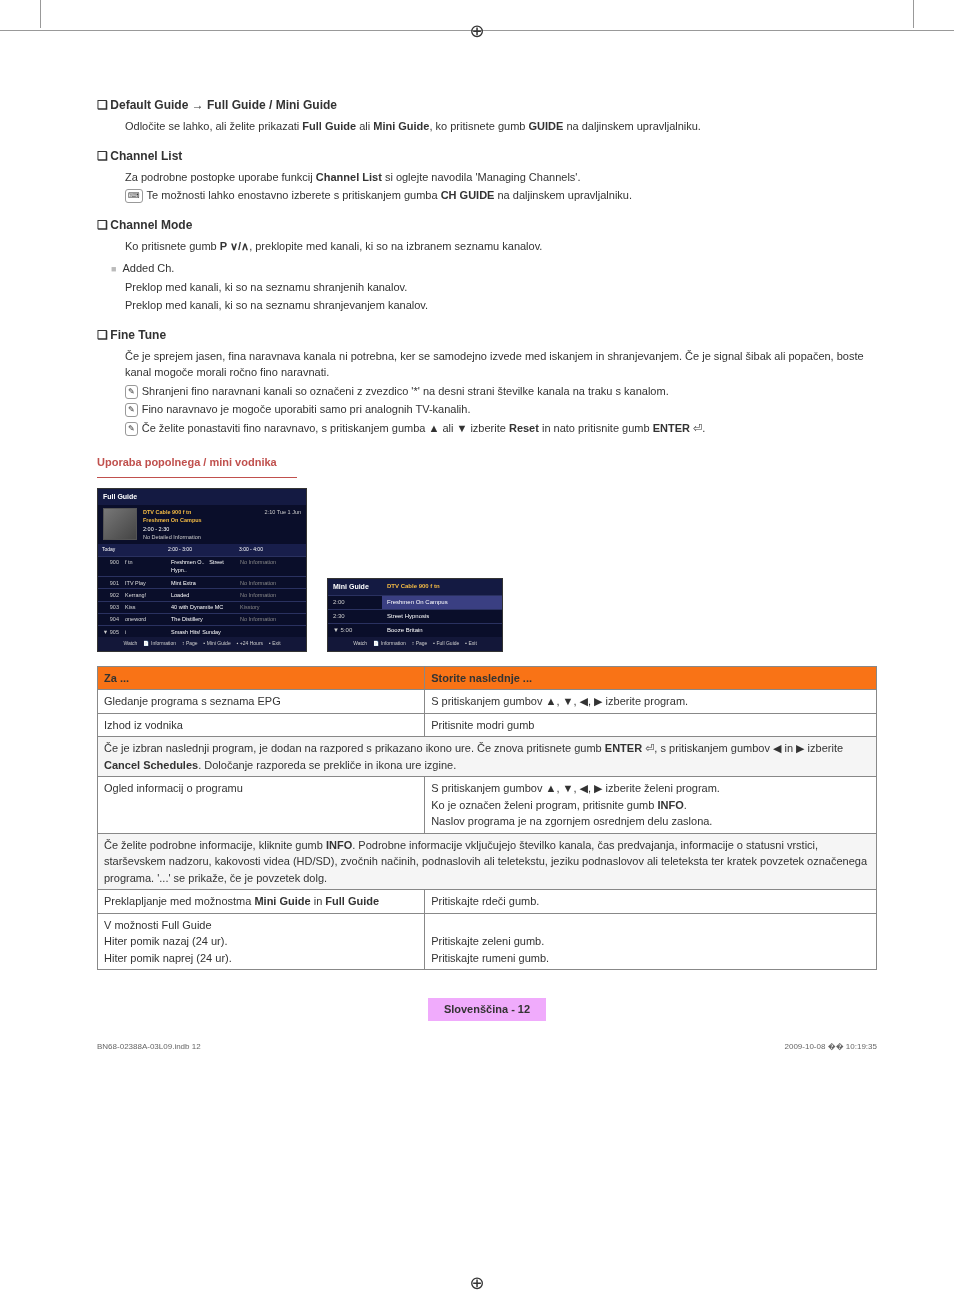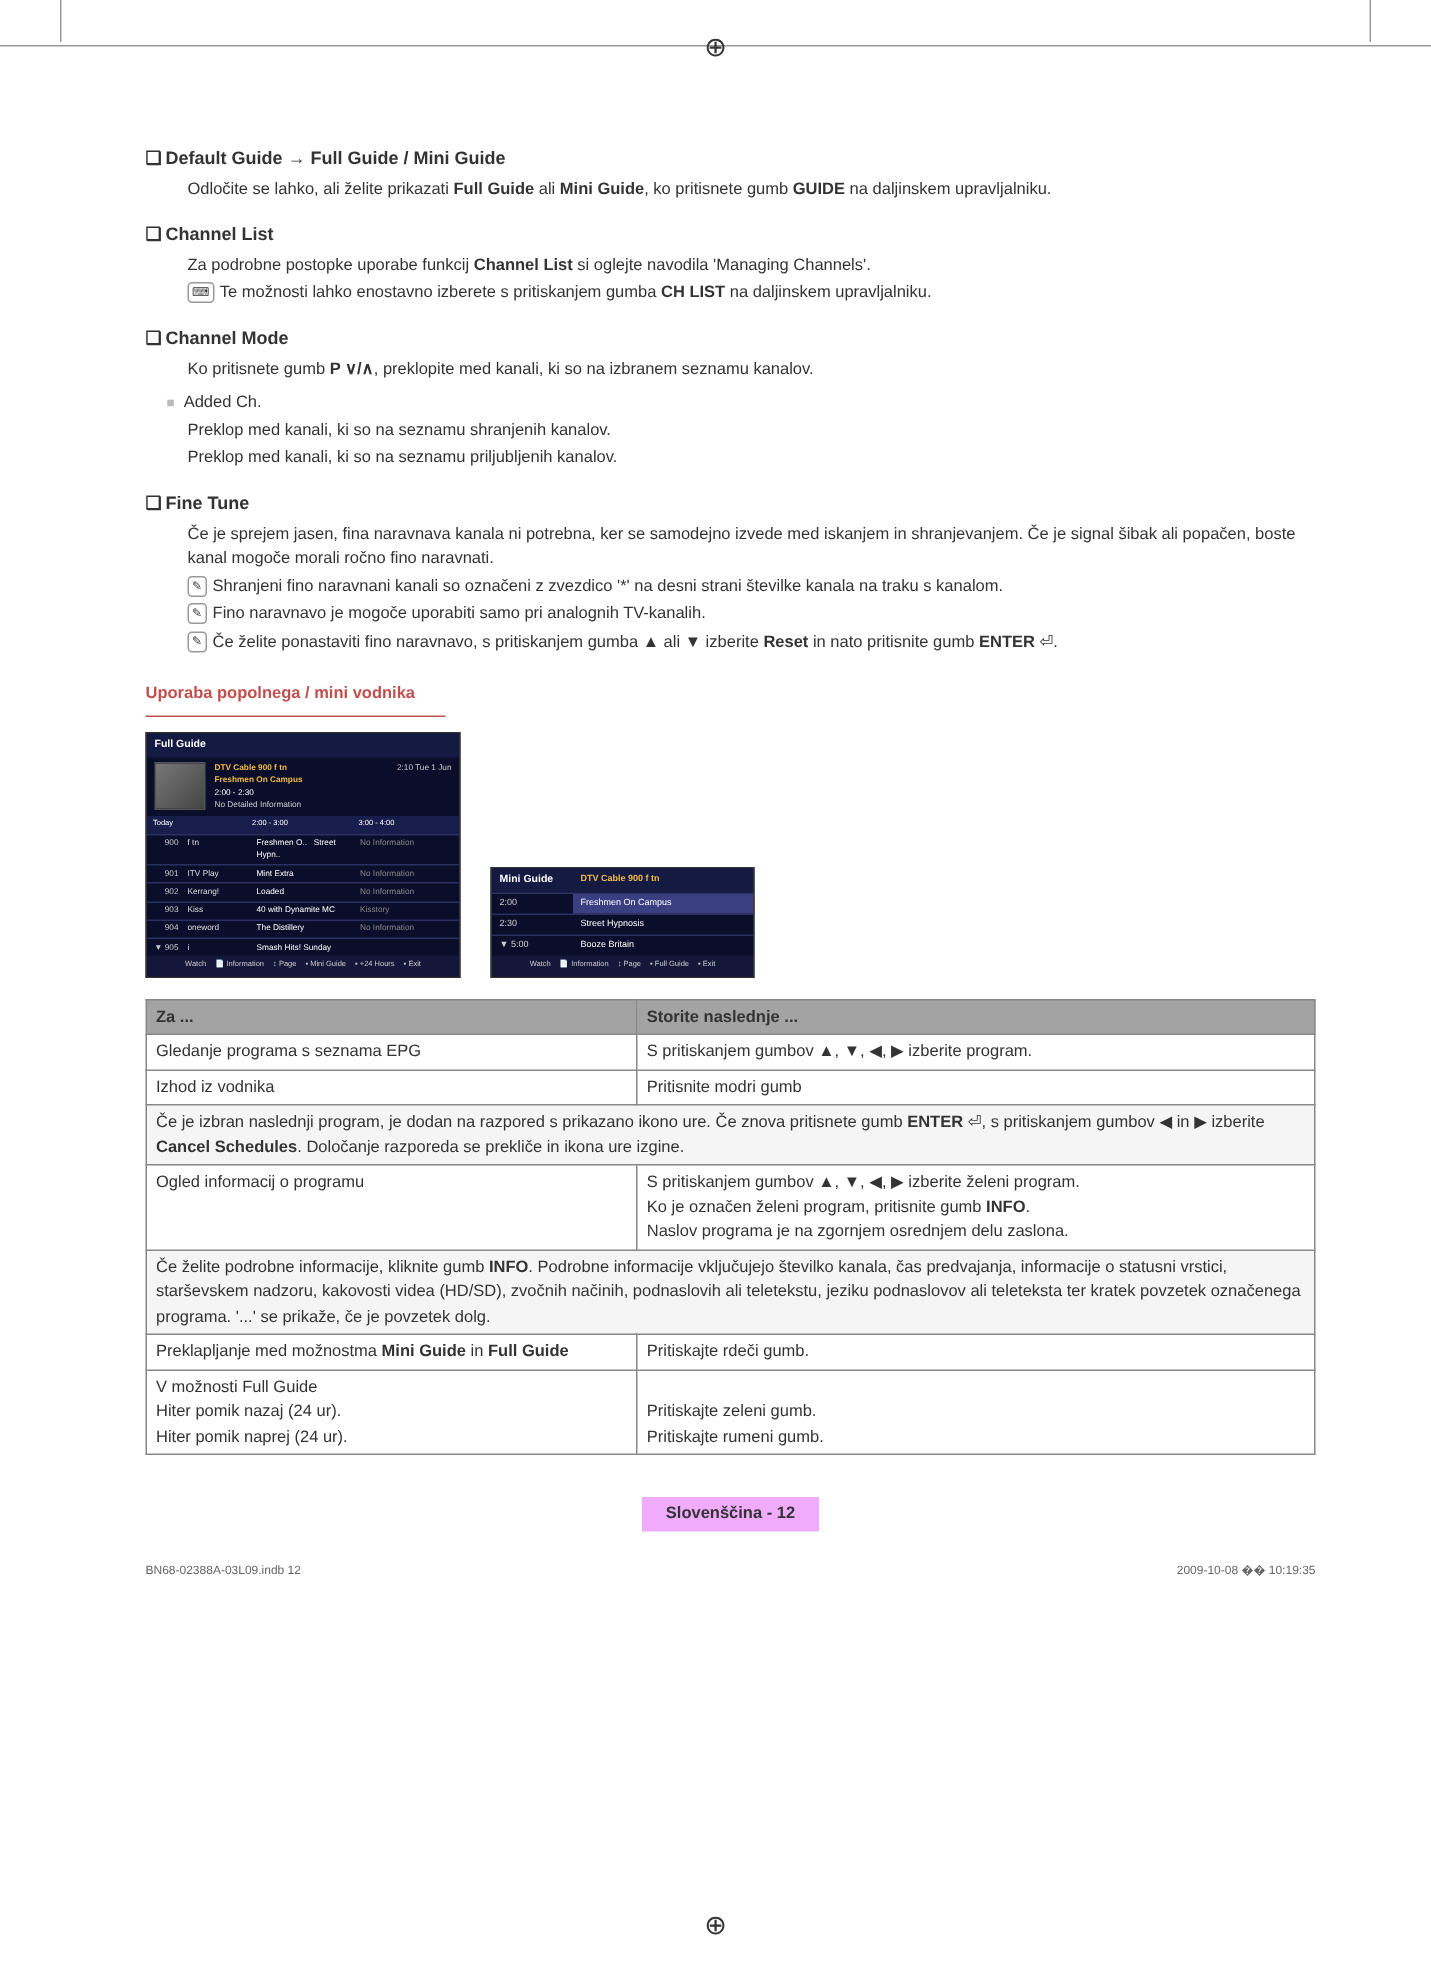--- a/index.html
+++ b/index.html
@@ -103,21 +103,21 @@
       width: 100%;
       font-size: 11px;
       margin-bottom: 0;
     }
     table.guide-table td {
       border: 0.5px solid #888;
       padding: 3px 6px;
       vertical-align: top;
     }
     table.guide-table td.header {
-      background: #a3a3a3;
+      background: #f97316;
       font-weight: bold;
     }
     table.guide-table td.merged {
       background: #f5f5f5;
     }
 
     .page-footer-label {
       text-align: center;
       margin-top: 28px;
     }
@@ -145,31 +145,31 @@
 <div class="page">
 
   <div class="section">
     <p class="h-square"><span class="bullet">❑</span> <span>Default Guide → Full Guide / Mini Guide</span></p>
     <p class="indent1">Odločite se lahko, ali želite prikazati <b>Full Guide</b> ali <b>Mini Guide</b>, ko pritisnete gumb <b>GUIDE</b> na daljinskem upravljalniku.</p>
   </div>
 
   <div class="section">
     <p class="h-square"><span class="bullet">❑</span> <span>Channel List</span></p>
     <p class="indent1">Za podrobne postopke uporabe funkcij <b>Channel List</b> si oglejte navodila 'Managing Channels'.</p>
-    <p class="indent1"><span class="note-icon">⌨</span><span>Te možnosti lahko enostavno izberete s pritiskanjem gumba <b>CH LIST</b> na daljinskem upravljalniku.</span></p>
+    <p class="indent1"><span class="note-icon">⌨</span><span>Te možnosti lahko enostavno izberete s pritiskanjem gumba <b>CH GUIDE</b> na daljinskem upravljalniku.</span></p>
   </div>
 
   <div class="section">
     <p class="h-square"><span class="bullet">❑</span> <span>Channel Mode</span></p>
     <p class="indent1">Ko pritisnete gumb <b>P ∨/∧</b>, preklopite med kanali, ki so na izbranem seznamu kanalov.</p>
 
     <p class="h-sub indent1" style="margin-left:14px"><span class="greybox">■</span><span>Added Ch.</span></p>
     <p class="indent1">Preklop med kanali, ki so na seznamu shranjenih kanalov.</p>
 
-    <p class="indent1">Preklop med kanali, ki so na seznamu priljubljenih kanalov.</p>
+    <p class="indent1">Preklop med kanali, ki so na seznamu shranjevanjem kanalov.</p>
   </div>
 
   <div class="section">
     <p class="h-square"><span class="bullet">❑</span> <span>Fine Tune</span></p>
     <p class="indent1">Če je sprejem jasen, fina naravnava kanala ni potrebna, ker se samodejno izvede med iskanjem in shranjevanjem. Če je signal šibak ali popačen, boste kanal mogoče morali ročno fino naravnati.</p>
     <p class="indent1"><span class="note-icon">✎</span><span>Shranjeni fino naravnani kanali so označeni z zvezdico '*' na desni strani številke kanala na traku s kanalom.</span></p>
     <p class="indent1"><span class="note-icon">✎</span><span>Fino naravnavo je mogoče uporabiti samo pri analognih TV-kanalih.</span></p>
     <p class="indent1"><span class="note-icon">✎</span><span>Če želite ponastaviti fino naravnavo, s pritiskanjem gumba ▲ ali ▼ izberite <b>Reset</b> in nato pritisnite gumb <b>ENTER</b> ⏎.</span></p>
   </div>
 

